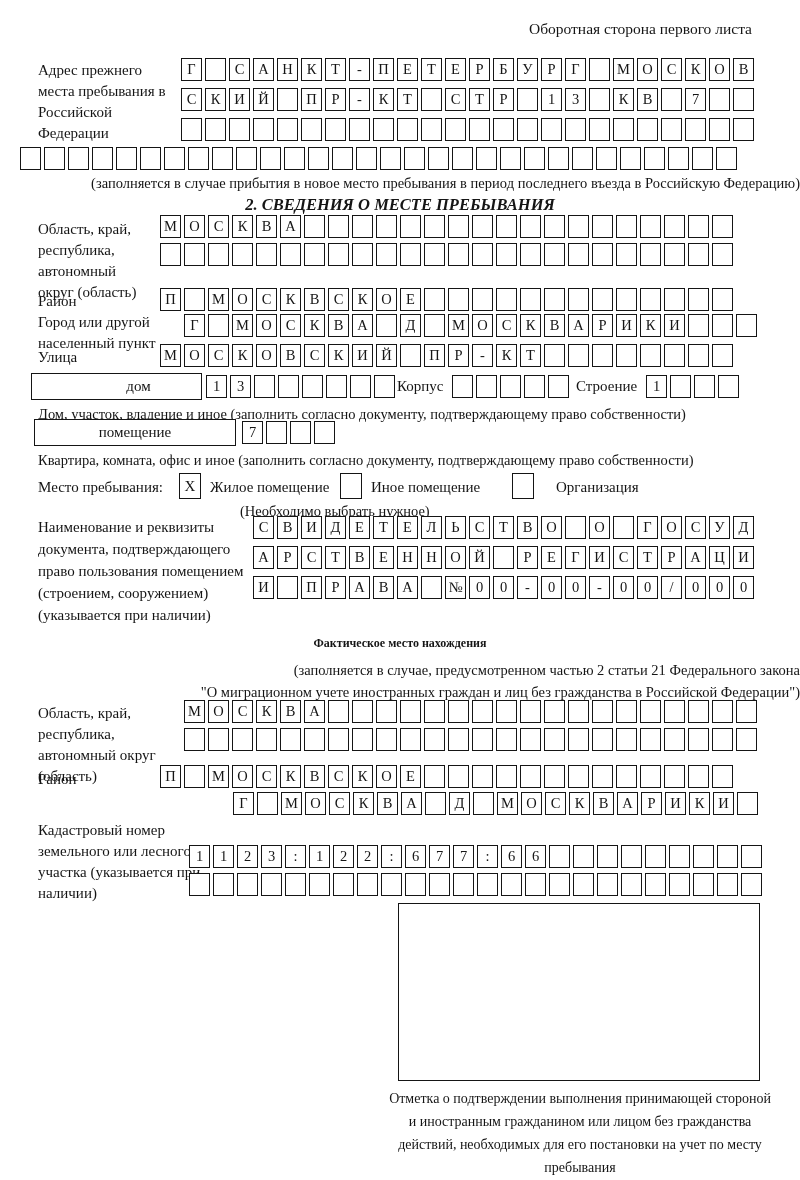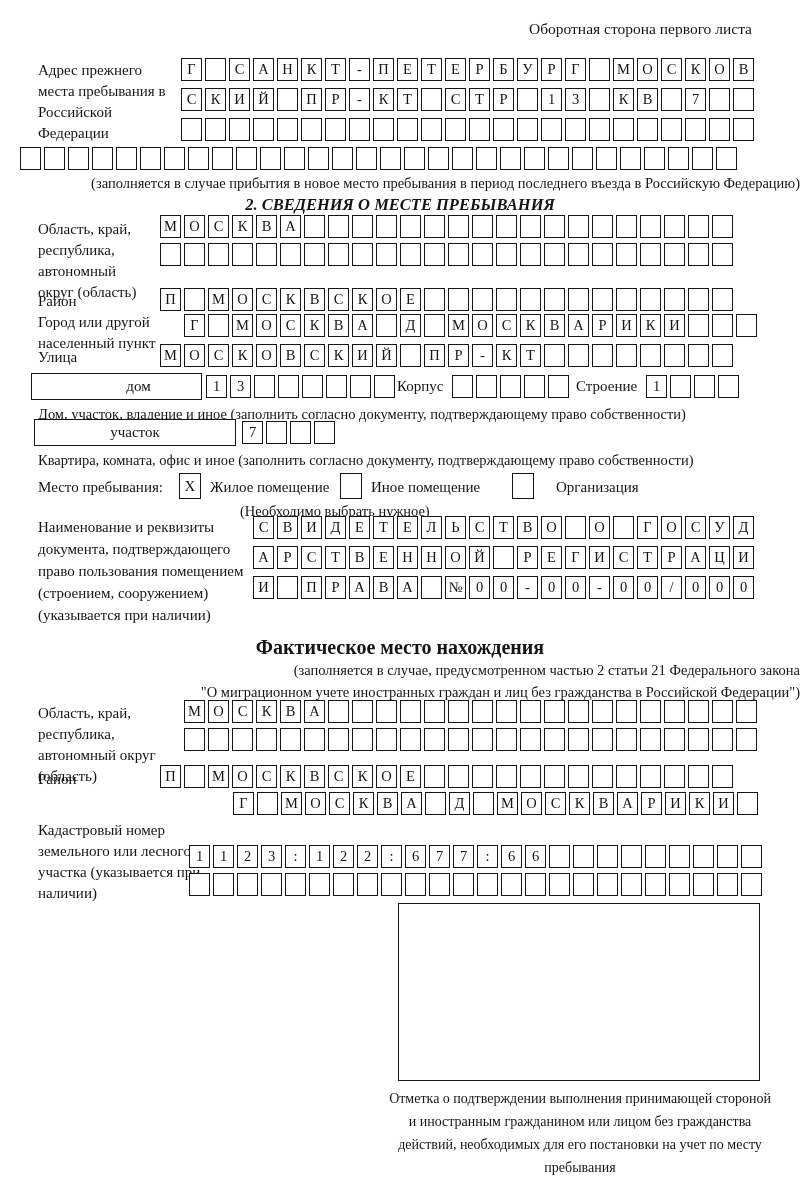--- a/index.html
+++ b/index.html
@@ -311,21 +311,21 @@
     </div>
   <div class="abs lbl" style="left:576px;top:376px;">Строение</div>
   <div class="abs cellrow" style="left:646px;top:375px;">
       <span class="cell">1</span>
       <span class="cell"></span>
       <span class="cell"></span>
       <span class="cell"></span>
     </div>
   <div class="abs caption" style="left:38px;top:404px;">Дом, участок, владение и иное (заполнить согласно документу, подтверждающему право собственности)</div>
 
-  <div class="abs longbox" style="left:34px;top:419px;width:202px;">участок</div>
+  <div class="abs longbox" style="left:34px;top:419px;width:202px;">помещение</div>
   <div class="abs cellrow" style="left:242px;top:421px;">
       <span class="cell">7</span>
       <span class="cell"></span>
       <span class="cell"></span>
       <span class="cell"></span>
     </div>
   <div class="abs caption" style="left:38px;top:450px;">Квартира, комната, офис и иное (заполнить согласно документу, подтверждающему право собственности)</div>
 
   <div class="abs lbl" style="left:38px;top:477px;">Место пребывания:</div>
   <div class="abs checkbox" style="left:179px;top:473px;">X</div>
@@ -400,21 +400,21 @@
       <span class="cell">0</span>
       <span class="cell">-</span>
       <span class="cell">0</span>
       <span class="cell">0</span>
       <span class="cell">/</span>
       <span class="cell">0</span>
       <span class="cell">0</span>
       <span class="cell">0</span>
     </div>
 
-  <div class="abs sec-header" style="top:636px;font-size:20px;">Фактическое место нахождения</div>
+  <div class="abs sec-header" style="top:636px;font-size:12px;">Фактическое место нахождения</div>
   <div class="abs caption center-cap" style="top:660px;">(заполняется в случае, предусмотренном частью 2 статьи 21 Федерального закона</div>
   <div class="abs caption center-cap" style="top:682px;">"О миграционном учете иностранных граждан и лиц без гражданства в Российской Федерации")</div>
 
   <div class="abs lbl" style="left:38px;top:703px;width:135px;">Область, край, республика, автономный округ (область)</div>
   <div class="abs cellrow" style="left:184px;top:700px;">
       <span class="cell">М</span>
       <span class="cell">О</span>
       <span class="cell">С</span>
       <span class="cell">К</span>
       <span class="cell">В</span>

